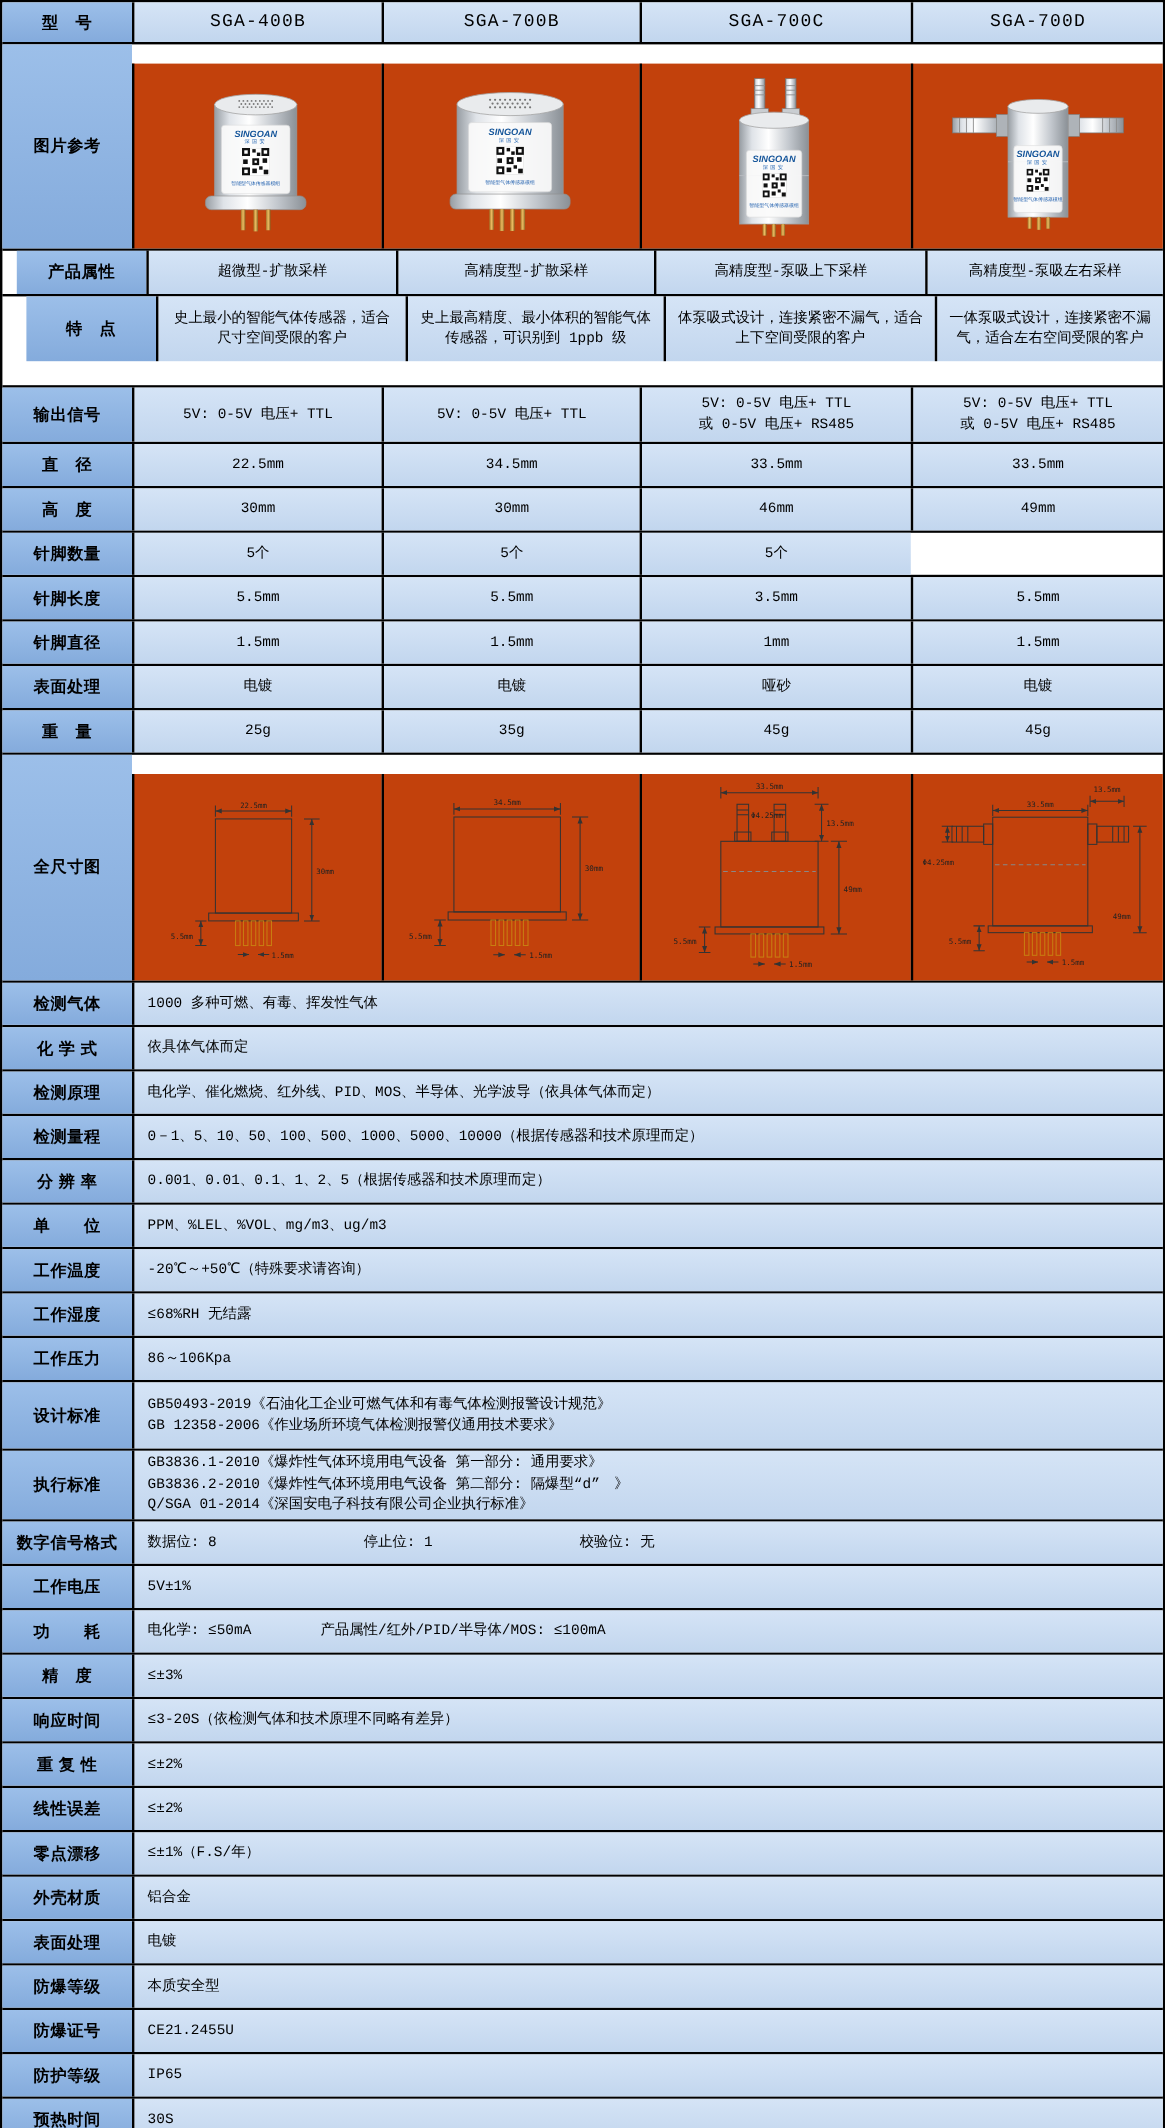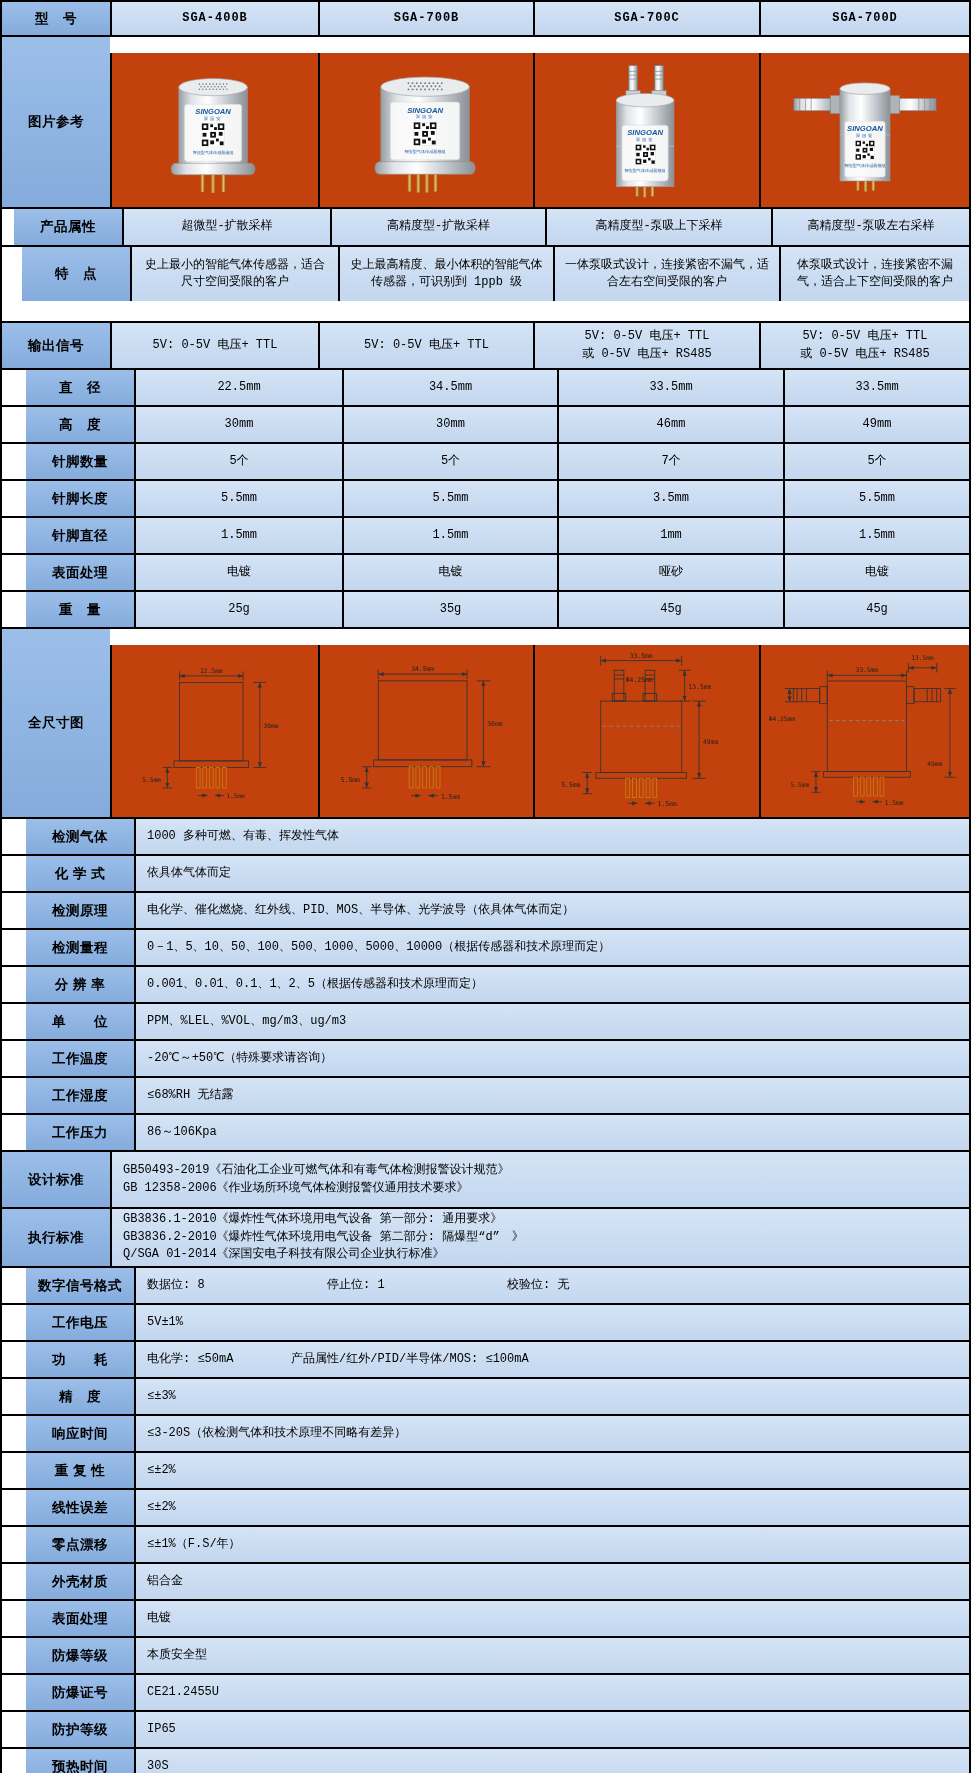--- a/index.html
+++ b/index.html
@@ -8,29 +8,29 @@
   .row{display:grid;grid-template-columns:108px 208px 215px 226px 1fr;border-top:2px solid #000;}
   .row:first-child{border-top:none;border-radius:10px;}
   .row.merged{grid-template-columns:108px 1fr;}
   .cell{border-left:2px solid #000;display:flex;align-items:center;justify-content:center;
         text-align:center;padding:2px 8px;box-sizing:border-box;min-width:0;}
   .cell:first-child{border-left:none;}
   .label{background:linear-gradient(#9cbfe9,#84abdc);font-weight:bold;font-size:13.5px;
          letter-spacing:.5px;}
   .value{background:linear-gradient(#d5e4f6,#c2d6ee);font-size:12px;line-height:1.45;
          white-space:pre-wrap;font-family:"Liberation Mono","DejaVu Sans Mono",monospace;}
-  .model{font-weight:bold;font-size:12px;letter-spacing:1px;}
+  .model{font-weight:normal;font-size:15px;letter-spacing:1px;}
   .white{background:#c2410c;padding:4px;margin-top:16px;}
   .merged .value{justify-content:flex-start;text-align:left;padding-left:11px;}
   .r-header{min-height:33px;}
   .r-photo{min-height:152px;}
   .r-attr{min-height:36px;padding-left:12px;}
   .r-feat{min-height:54px;padding-left:20px;}
   .r-signal{min-height:45px;margin-top:20px;}
-  .r-std{min-height:35px;padding-left:24px;}
+  .r-std{min-height:35px;}
   .r-draw{min-height:168px;}
   .r-design{min-height:55px;}
   .r-exec{min-height:57px;}
   svg.photo{width:200px;height:146px;display:block;}
   svg.draw{width:100%;height:164px;display:block;}
   .dl line,.dl rect,.dl path{stroke:#333;stroke-width:.9;fill:none;}
   .dash{stroke:#888 !important;stroke-dasharray:4 3;}
   .pin{fill:#F59A23;stroke:#c87f12 !important;stroke-width:.6;}
   .dt{font-family:"DejaVu Sans Mono",monospace;font-size:6.6px;fill:#222;stroke:none;}
   .brand{font-family:"Liberation Sans",sans-serif;font-weight:bold;font-style:italic;
@@ -220,22 +220,22 @@
     <div class="cell label">产品属性</div>
     <div class="cell value">超微型-扩散采样</div>
     <div class="cell value">高精度型-扩散采样</div>
     <div class="cell value">高精度型-泵吸上下采样</div>
     <div class="cell value">高精度型-泵吸左右采样</div>
   </div>
   <div class="row r-feat">
     <div class="cell label">特　点</div>
     <div class="cell value">史上最小的智能气体传感器，适合尺寸空间受限的客户</div>
     <div class="cell value">史上最高精度、最小体积的智能气体传感器，可识别到 1ppb 级</div>
+    <div class="cell value">体泵吸式设计，连接紧密不漏气，适合上下空间受限的客户</div>
     <div class="cell value">一体泵吸式设计，连接紧密不漏气，适合左右空间受限的客户</div>
-    <div class="cell value">体泵吸式设计，连接紧密不漏气，适合上下空间受限的客户</div>
   </div>
   <div class="row r-signal">
     <div class="cell label">输出信号</div>
     <div class="cell value">5V: 0-5V 电压+ TTL</div>
     <div class="cell value">5V: 0-5V 电压+ TTL</div>
     <div class="cell value">5V: 0-5V 电压+ TTL
 或 0-5V 电压+ RS485</div>
     <div class="cell value">5V: 0-5V 电压+ TTL
 或 0-5V 电压+ RS485</div>
   </div>
@@ -250,21 +250,20 @@
     <div class="cell label">高　度</div>
     <div class="cell value">30mm</div>
     <div class="cell value">30mm</div>
     <div class="cell value">46mm</div>
     <div class="cell value">49mm</div>
   </div>
   <div class="row r-std">
     <div class="cell label">针脚数量</div>
     <div class="cell value">5个</div>
     <div class="cell value">5个</div>
-    <div class="cell value">7个</div>
     <div class="cell value">5个</div>
   </div>
   <div class="row r-std">
     <div class="cell label">针脚长度</div>
     <div class="cell value">5.5mm</div>
     <div class="cell value">5.5mm</div>
     <div class="cell value">3.5mm</div>
     <div class="cell value">5.5mm</div>
   </div>
   <div class="row r-std">

